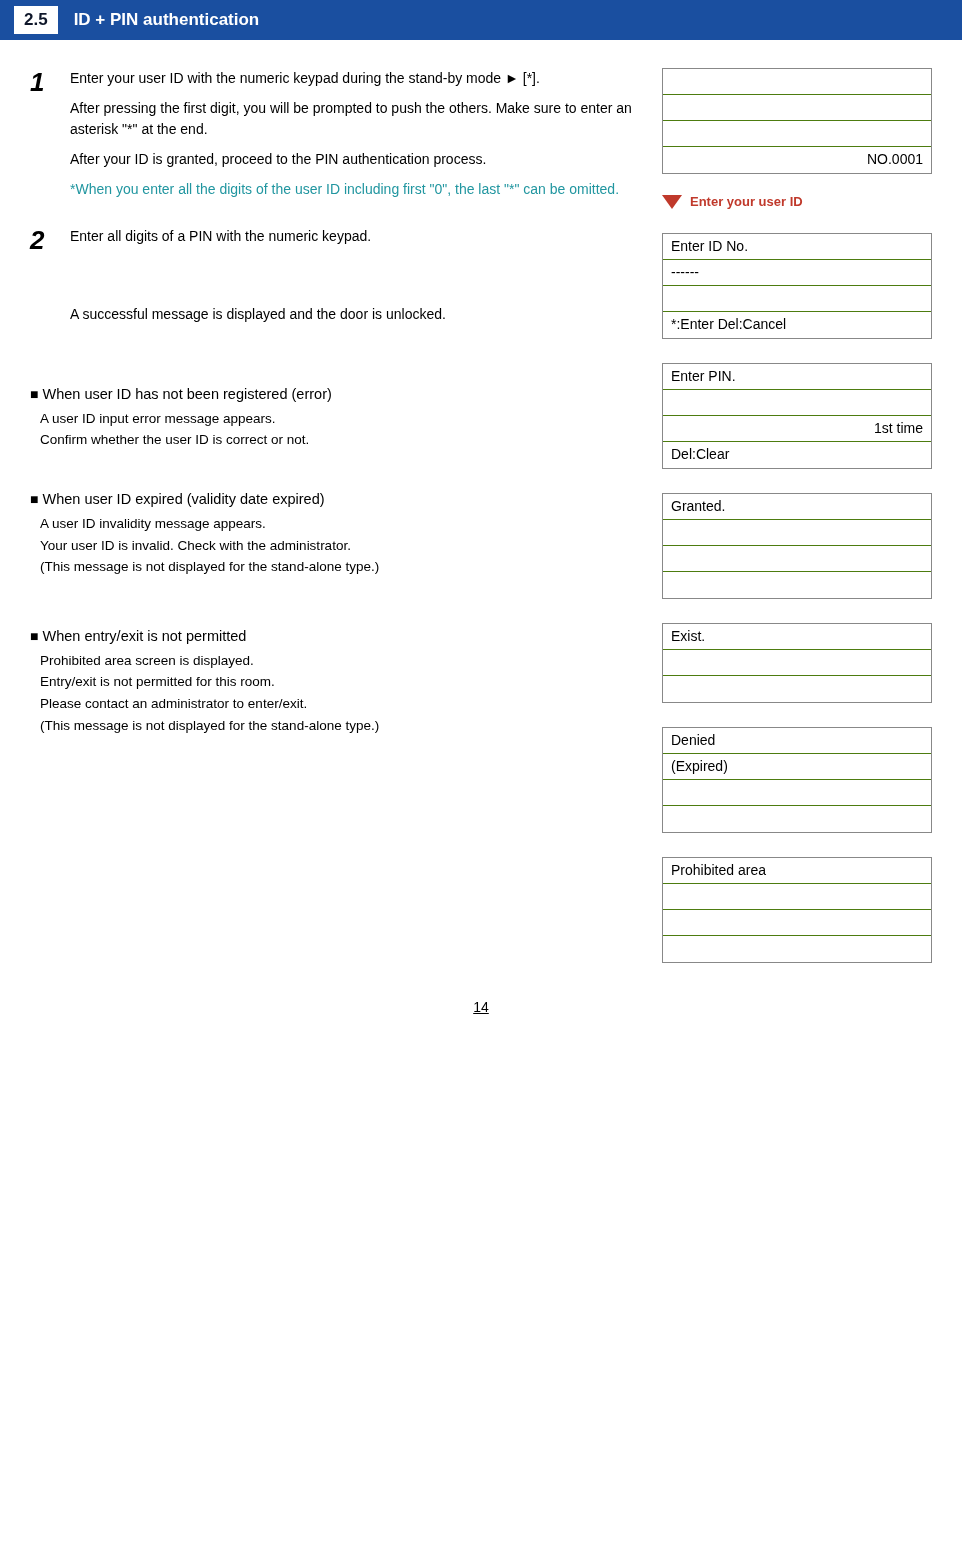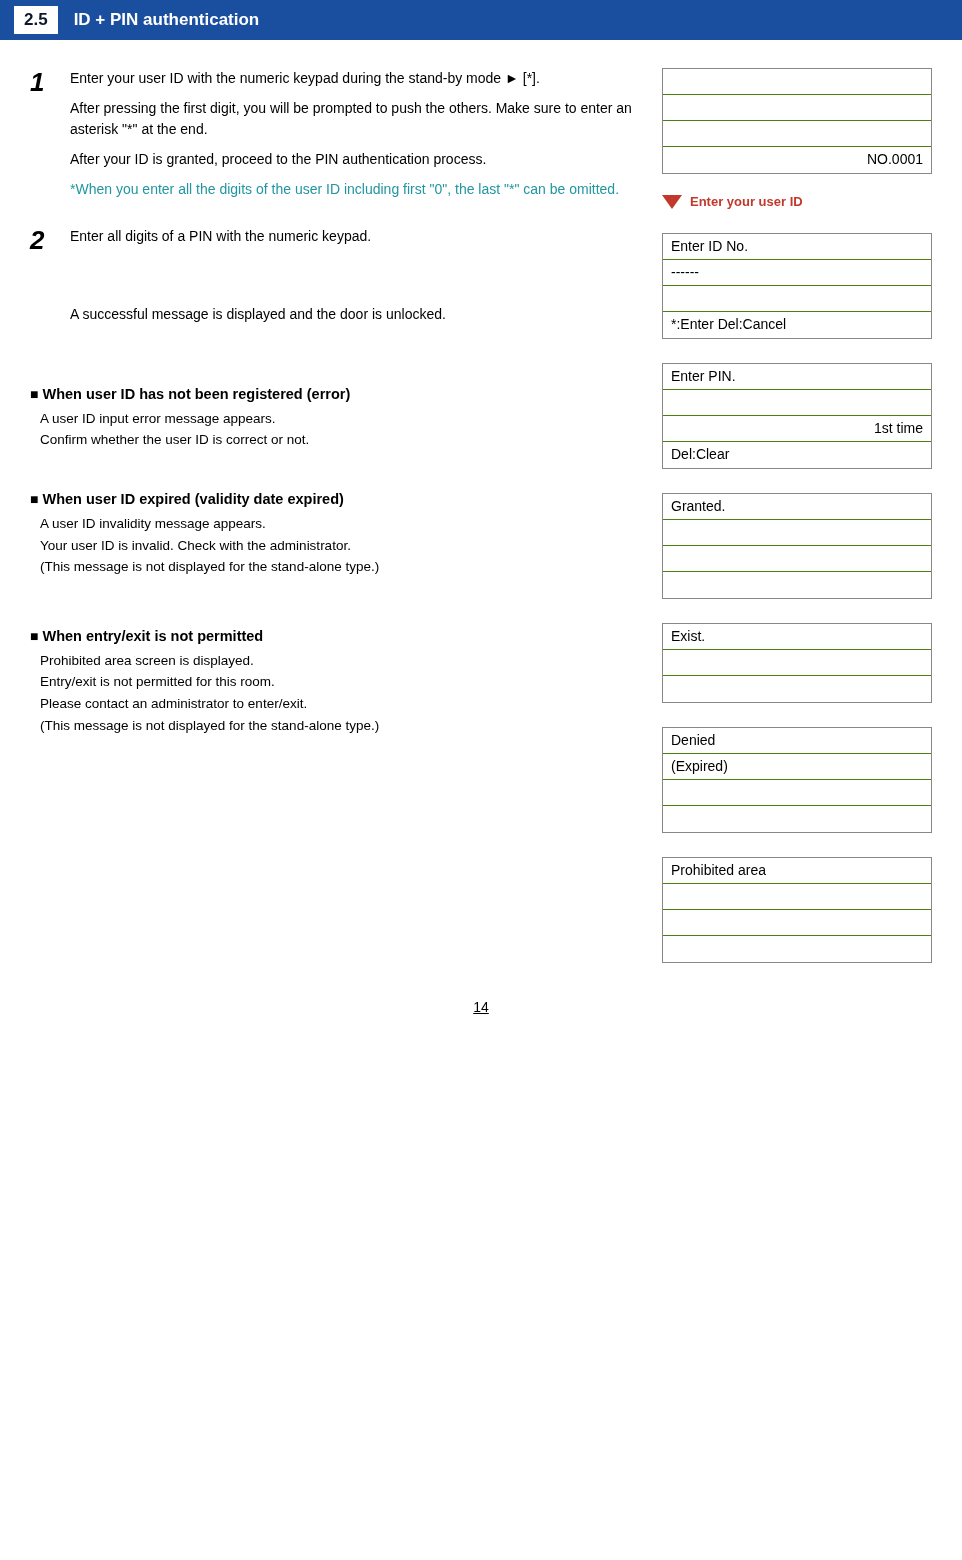--- a/index.html
+++ b/index.html
@@ -74,21 +74,21 @@
       color: #2196a0;
     }
 
     
     .bullet-section {
       margin-bottom: 24px;
       padding-left: 0;
     }
     .bullet-title {
       font-size: 14.5px;
-      font-weight: bold;
+      font-weight: normal;
       margin-bottom: 6px;
       display: flex;
       align-items: center;
       gap: 4px;
     }
     .bullet-title::before {
       content: "■";
       font-size: 14px;
     }
     .bullet-body {

